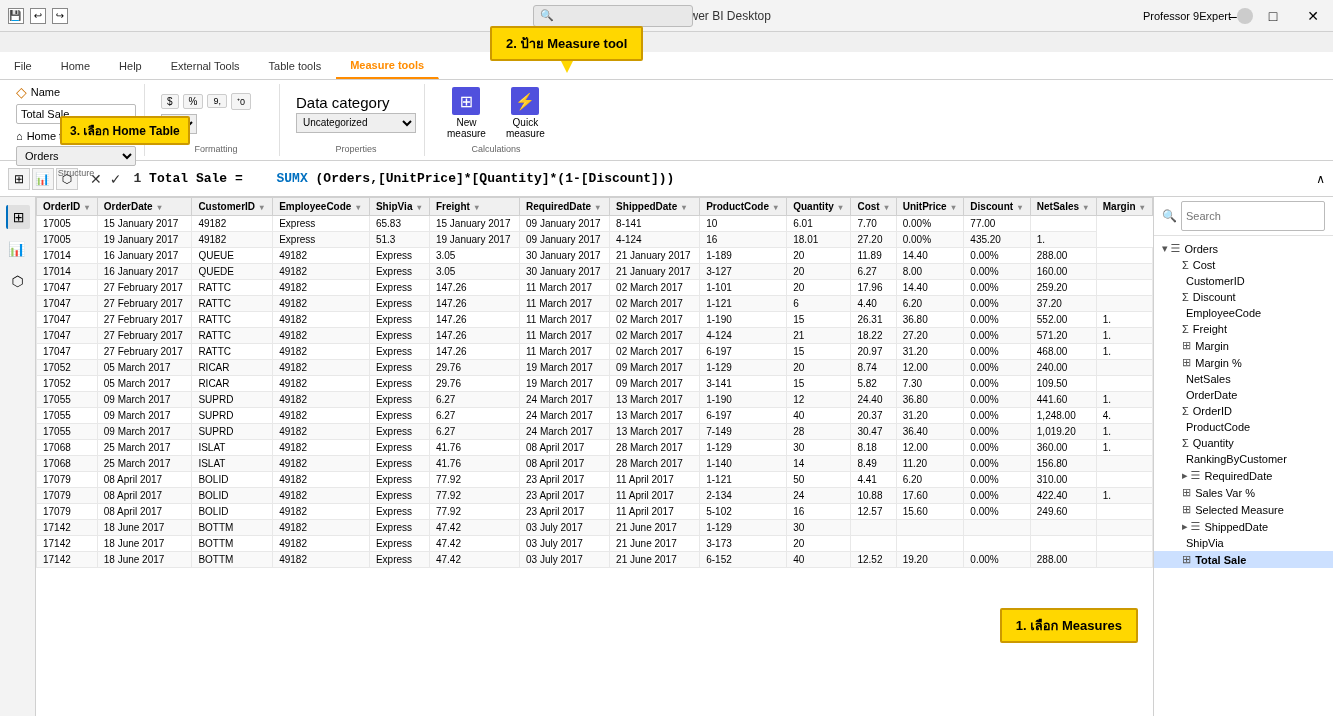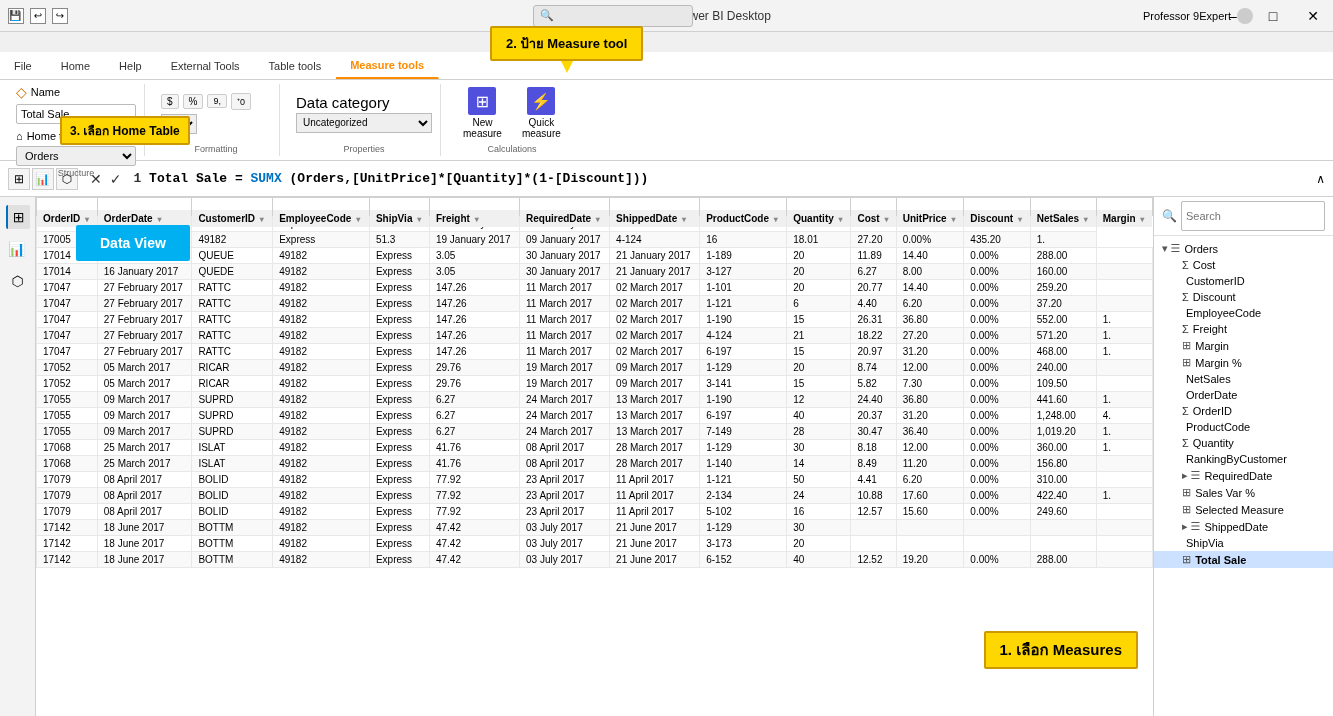--- a/index.html
+++ b/index.html
@@ -84,21 +84,21 @@
       padding: 0 2px;
     }
 
     .data-cat-group { display: flex; flex-direction: column; gap: 2px; }
     .data-cat-row { display: flex; align-items: flex-start; gap: 4px; font-size: 15px; }
     .data-cat-select {
       border: 1px solid #bbb;
       height: 20px;
       font-size: 10px;
       padding: 0 2px;
-      width: 136px;
+      width: 120px;
     }
 
     .calc-group { display: flex; gap: 8px; align-items: center; }
     .calc-btn {
       display: flex;
       flex-direction: column;
       align-items: center;
       gap: 2px;
       cursor: pointer;
       padding: 3px 6px;
@@ -123,21 +123,21 @@
     .formula-x { font-size: 14px; color: #333; cursor: pointer; }
     .formula-check { font-size: 14px; color: #333; cursor: pointer; margin-right: 4px; }
     .formula-text {
       font-family: 'Courier New', monospace;
       font-size: 13px;
       font-weight: bold;
       flex: 1;
     }
     .formula-number { color: #333; }
     .formula-name { color: #000; font-weight: bold; }
-    .formula-func { color: #0070c0; font-weight: bold; }
+    .formula-func { color: #0070c0; font-weight: bold; margin-left: 26px; }
     .formula-paren { color: #000; }
 
     
     .main-area { display: flex; height: calc(716px - 32px - 28px - 80px - 36px - 28px); }
 
     
     .left-sidebar {
       width: 36px;
       background: #f3f3f3;
       border-right: 1px solid #d0d0d0;
@@ -163,21 +163,21 @@
       width: 100%;
     }
     .data-table th {
       background: #f0f0f0;
       border: 1px solid #d0d0d0;
       padding: 3px 6px;
       text-align: left;
       white-space: nowrap;
       font-weight: 600;
       position: sticky;
-      top: 12px;
+      top: 0;
       z-index: 10;
       margin-left: 28px;
     }
     .data-table td {
       border: 1px solid #e8e8e8;
       padding: 2px 6px;
       white-space: nowrap;
     }
     .data-table tr:nth-child(even) { background: #f9f9f9; }
     .th-filter { font-size: 8px; color: #888; margin-left: 2px; }
@@ -379,21 +379,20 @@
 <div class="main-area" style="height:calc(716px - 32px - 28px - 88px - 36px);">
 
   <div class="left-sidebar">
     <div class="sidebar-icon active">⊞</div>
     <div class="sidebar-icon">📊</div>
     <div class="sidebar-icon">⬡</div>
   </div>
 
   <div class="data-table-container" style="position:relative;">
 
-    <div class="data-view-annotation">Data View</div>
 
     <table class="data-table">
       <thead>
         <tr>
           <th>OrderID <span class="th-filter">▾</span></th>
           <th>OrderDate <span class="th-filter">▾</span></th>
           <th>CustomerID <span class="th-filter">▾</span></th>
           <th>EmployeeCode <span class="th-filter">▾</span></th>
           <th>ShipVia <span class="th-filter">▾</span></th>
           <th>Freight <span class="th-filter">▾</span></th>
@@ -479,21 +478,21 @@
             <td>17047</td>
             <td>27 February 2017</td>
             <td>RATTC</td>
             <td>49182</td>
             <td>Express</td>
             <td>147.26</td>
             <td>11 March 2017</td>
             <td>02 March 2017</td>
             <td>1-101</td>
             <td>20</td>
-            <td>20.77</td>
+            <td>17.96</td>
             <td>14.40</td>
             <td>0.00%</td>
             <td>259.20</td>
             <td></td>
           </tr>
           <tr>
             <td>17047</td>
             <td>27 February 2017</td>
             <td>RATTC</td>
             <td>49182</td>
@@ -887,13 +886,13 @@
         </div>
         <div class="tree-item selected">
           <span class="indent"></span>
           <span class="tree-icon measure">⊞</span>
           <span style="font-weight: bold;">Total Sale</span>
         </div>
       </div>
   </div>
 </div>
 
-<div style="position:absolute; bottom:47px; right:195px; background:#ffd700; border:2px solid #cc9900; padding:5px 14px; font-size:15px; font-weight:bold; color:#000; border-radius:2px; z-index:100;">1. เลือก Measures</div>
+<div style="position:absolute; bottom:73px; right:195px; background:#ffd700; border:2px solid #cc9900; padding:5px 14px; font-size:13px; font-weight:bold; color:#000; border-radius:2px; z-index:100;">1. เลือก Measures</div>
 
 </body></html>

